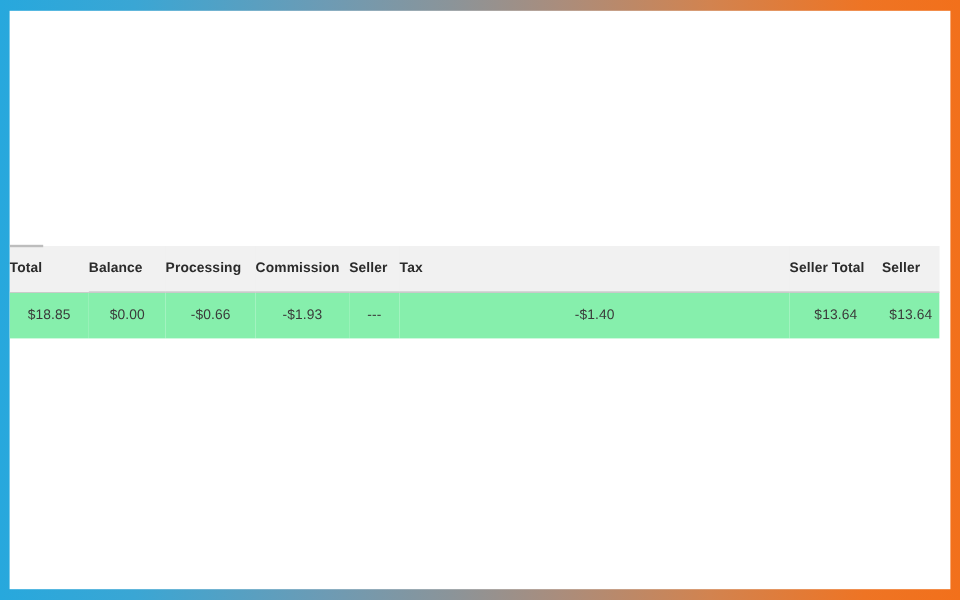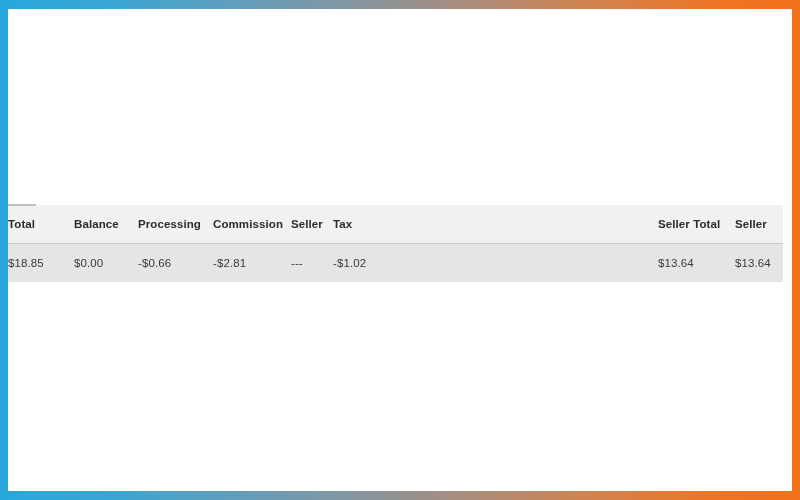--- a/index.html
+++ b/index.html
@@ -94,25 +94,25 @@
     content: "";
     position: absolute;
     left: 0;
     top: -1px;
     width: 28px;
     height: 2px;
     background: #bdbdbd;
   }
 
   .summary-table tbody td {
-    background: #e5e5e5;
+    background: #86efac;
     font-size: 11.5px;
     font-weight: normal;
     color: #3a3a3a;
-    text-align: left;
+    text-align: center;
     padding: 13px 0 13px 0;
     white-space: nowrap;
     letter-spacing: 0.1px;
   }
 
   td.muted, .muted {
     color: #b6b6b6;
     letter-spacing: 1px;
   }
 
@@ -165,23 +165,23 @@
             <th class="right-group">Seller Total</th>
             <th class="right-group">Seller</th>
           </tr>
         </thead>
 
         <tbody>
           <tr>
             <td class="pad-left">$18.85</td>
             <td>$0.00</td>
             <td>-$0.66</td>
-            <td>-$2.81</td>
+            <td>-$1.93</td>
             <td class="muted">---</td>
-            <td>-$1.02</td>
+            <td>-$1.40</td>
             <td class="right-group">$13.64</td>
             <td class="right-group">$13.64</td>
           </tr>
         </tbody>
       </table>
     </div>
 
   </div>
 </div>
 

